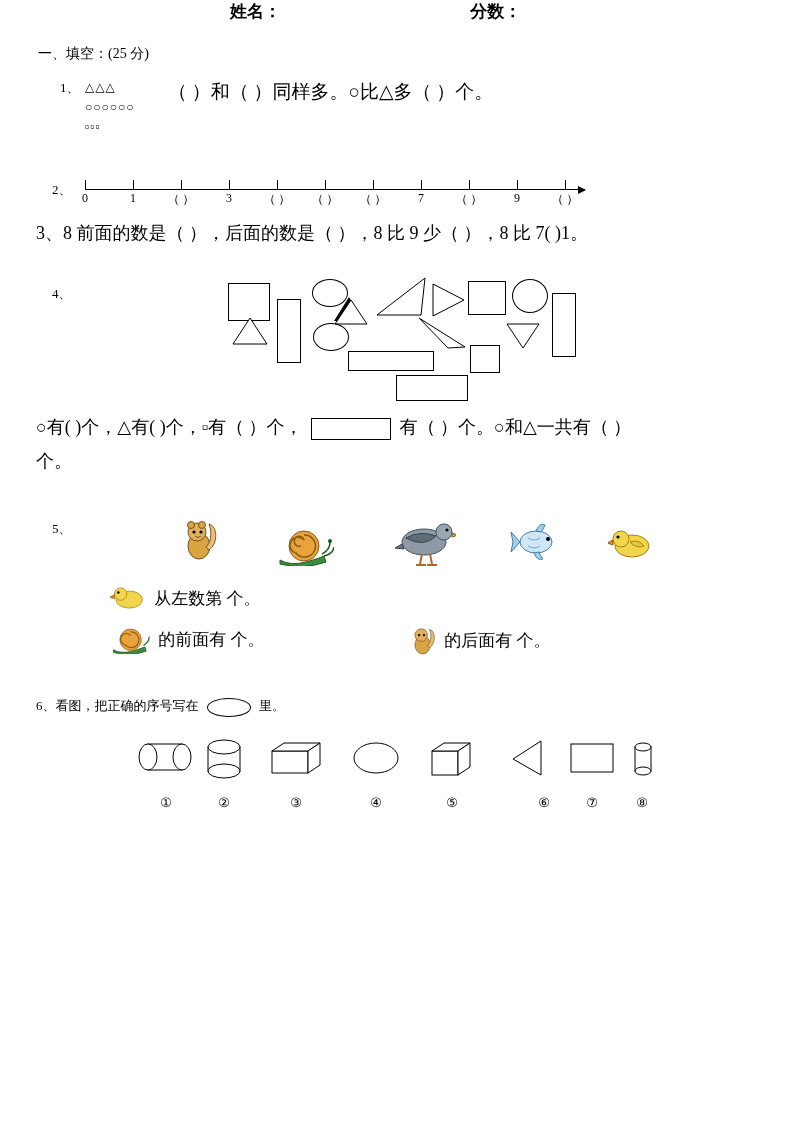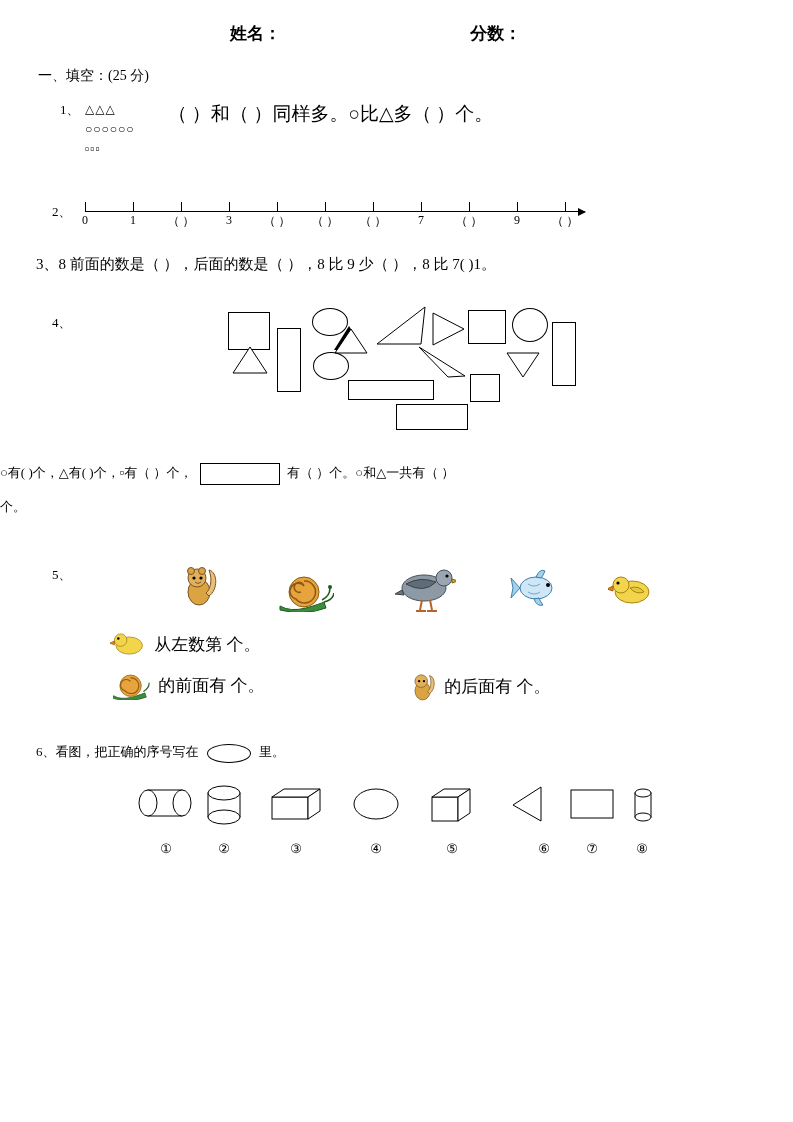--- a/index.html
+++ b/index.html
@@ -23,21 +23,20 @@
     box-sizing: border-box;
   }
   .title {
     text-align: center;
     font-size: 21px;
     font-weight: bold;
     margin-top: 92px;
     letter-spacing: 1px;
   }
   .namerow {
-    margin-top: 22px;
     font-size: 17px;
     font-weight: bold;
     padding-left: 230px;
   }
   .namerow .score {
     margin-left: 185px;
   }
   .sec1 {
     margin-top: 22px;
     font-size: 14px;
@@ -125,22 +124,22 @@
   .nl-labels span {
     position: absolute;
     top: 1px;
     font-size: 12px;
     transform: translateX(-50%);
     white-space: nowrap;
   }
 
   
   .q3 {
-    margin-top: 16px;
-    font-size: 15px;
+    margin-top: 4px;
+    font-size: 18px;
     padding-left: 36px;
   }
 
   
   .q4 {
     position: relative;
     margin-top: 30px;
     height: 130px;
   }
   .q4 .lbl {
@@ -151,22 +150,23 @@
   }
   .figbox {
     position: absolute;
     left: 0; top: 0;
   }
   .sq { position: absolute; border: 1px solid #000; }
   .circ { position: absolute; border: 1px solid #000; border-radius: 50%; }
   .tri { position: absolute; width: 0; height: 0; }
 
   .q4-text {
-    font-size: 13px;
-    margin-top: 24px;
+    font-size: 18px;
+    padding-left: 36px;
+    margin-top: 7px;
     line-height: 30px;
   }
   .inline-rect {
     display: inline-block;
     width: 78px;
     height: 20px;
     border: 1px solid #000;
     vertical-align: middle;
     margin: 0 4px;
   }

